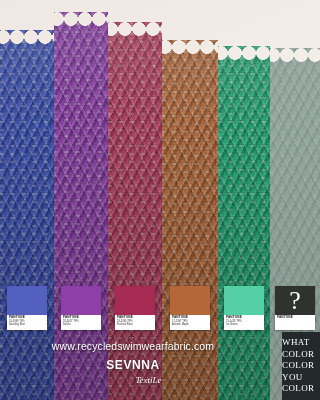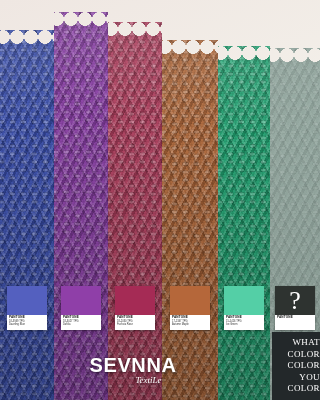--- a/index.html
+++ b/index.html
@@ -70,27 +70,27 @@
 
   .card.unknown{background:#2e3330;}
   .card.unknown .chip{display:flex;align-items:center;justify-content:center;}
   .qmark{color:#fff;font-size:26px;line-height:26px;font-family:"Liberation Serif",serif;font-weight:normal;}
 
   
   .url{position:absolute;left:0;top:340px;width:266px;text-align:center;z-index:7;
        color:#fff;font-size:10.5px;letter-spacing:.1px;
        text-shadow:0 1px 2px rgba(0,0,0,.6);}
   .logo{position:absolute;left:0;top:356px;width:266px;text-align:center;z-index:7;}
-  .logo .word{color:#fff;font-size:20px;font-weight:bold;letter-spacing:.6px;line-height:19px;
+  .logo .word{color:#fff;font-size:12px;font-weight:bold;letter-spacing:.6px;line-height:19px;
               text-shadow:0 1px 3px rgba(0,0,0,.55);}
   .logo .sub{color:#fff;font-size:9px;line-height:11px;font-family:"Liberation Serif",serif;
              font-style:italic;text-shadow:0 1px 2px rgba(0,0,0,.5);padding-left:31px;}
 
-  .panel{position:absolute;right:0;top:332px;width:48px;height:68px;background:#23282a;z-index:8;
-         display:flex;flex-direction:column;align-items:flex-end;justify-content:center;
+  .panel{position:absolute;right:0;top:332px;width:38px;height:68px;background:#23282a;z-index:8;
+         display:flex;flex-direction:column;align-items:flex-start;justify-content:center;
          font-family:"Liberation Serif",serif;color:#fff;}
   .panel span{font-size:9px;line-height:11.5px;letter-spacing:.4px;}
 </style>
 </head>
 <body>
 
 <div class="poster">
 
   <div class="backdrop"></div>
 
@@ -225,20 +225,21 @@
           <div class="qmark">?</div>
         </div>
         <div class="meta">
           <div class="brand">PANTONE</div>
         </div>
       </div>
     </div>
 
   </div>
 
+  <div class="url">www.recycledswimwearfabric.com</div>
 
   <div class="logo">
     <div class="word">SEVNNA</div>
     <div class="sub">TextiLe</div>
   </div>
 
   <div class="panel">
     <span>WHAT</span>
     <span>COLOR</span>
     <span>COLOR</span>

